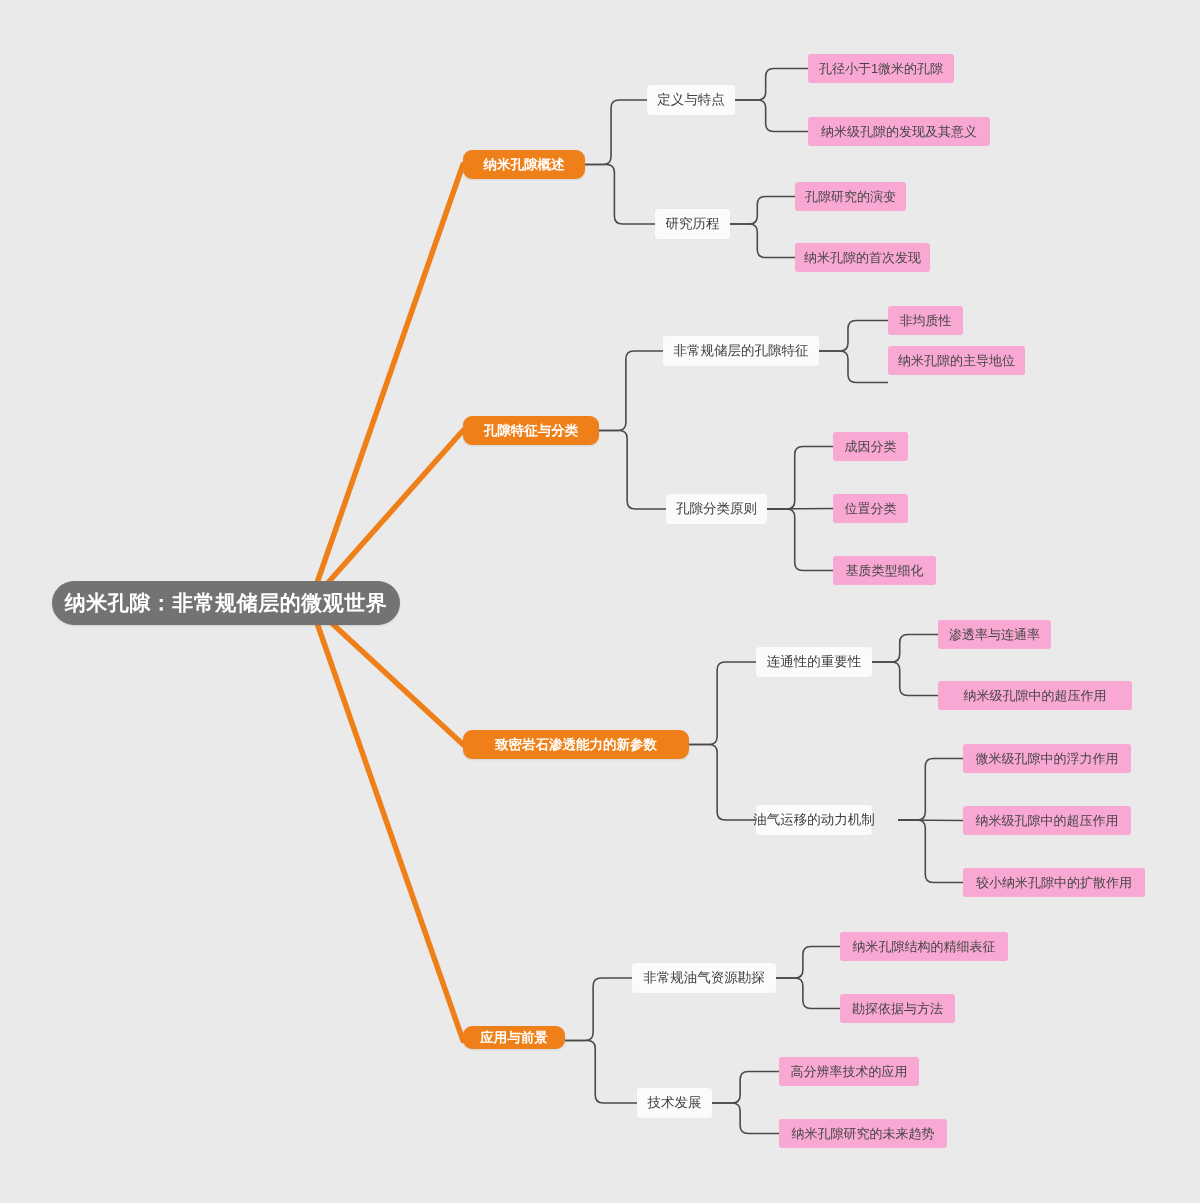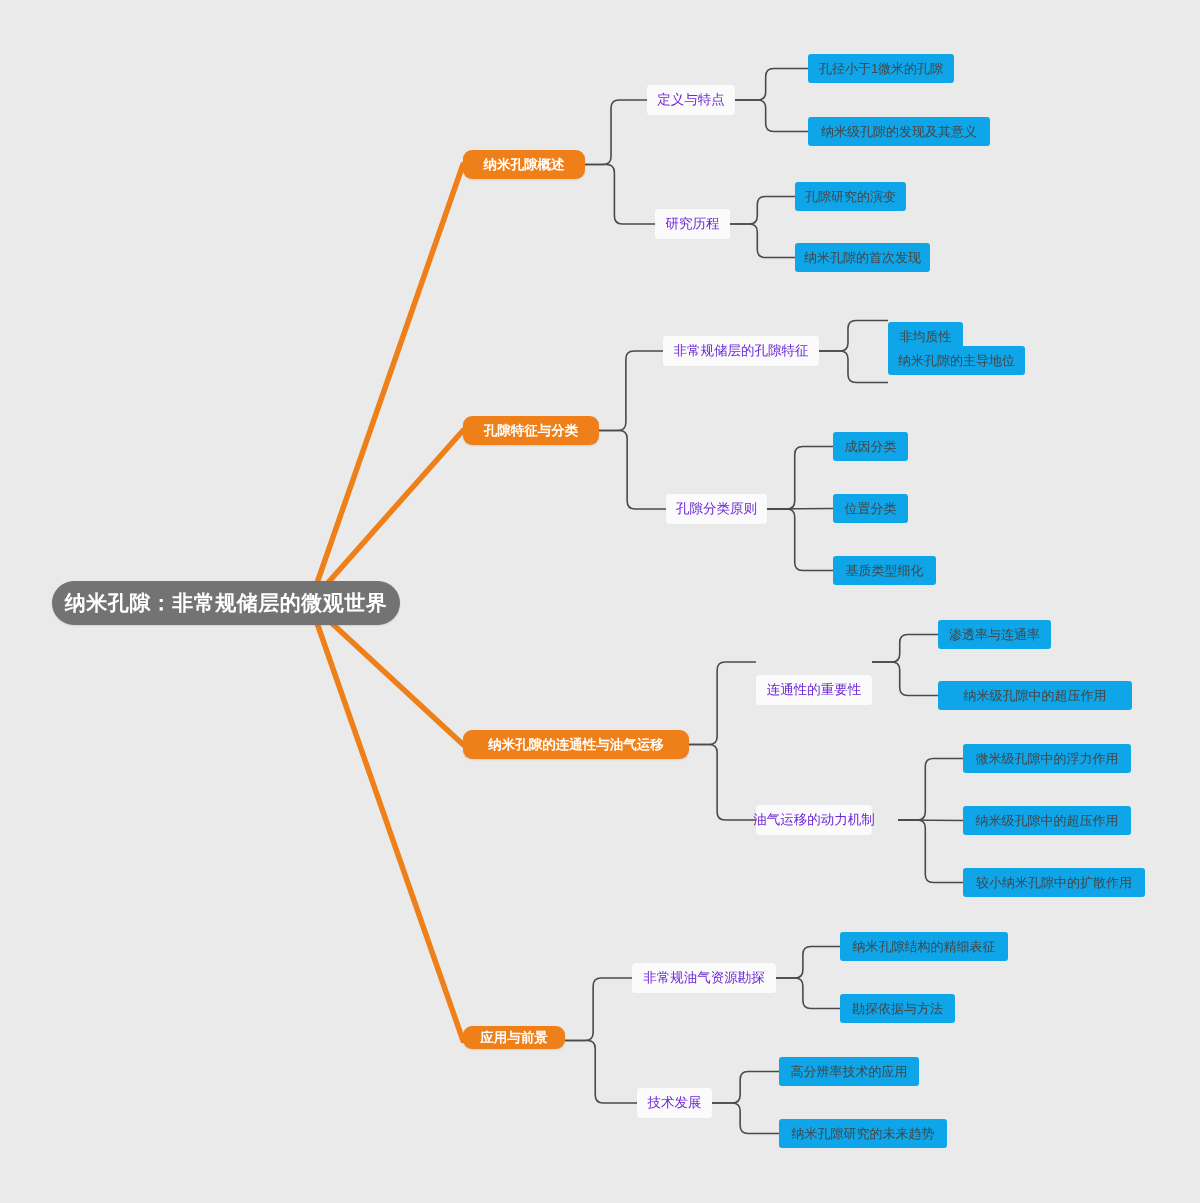--- a/index.html
+++ b/index.html
@@ -51,30 +51,30 @@
     color: #ffffff;
     border-radius: 9px;
     font-size: 13.5px;
     font-weight: 700;
     height: 29px;
     padding: 0 14px;
     box-shadow: 0 1px 2px rgba(0,0,0,0.10);
   }
   .node-sub {
     background: #fbfbfb;
-    color: #6d28d9;
+    color: #404040;
     border-radius: 3px;
     font-size: 13.5px;
     font-weight: 400;
     height: 30px;
     padding: 0 12px;
     box-shadow: 0 0 1px rgba(0,0,0,0.05);
   }
   .node-leaf {
-    background: #0ea5e9;
+    background: #f9a8d4;
     color: #454545;
     border-radius: 3px;
     font-size: 13px;
     font-weight: 400;
     height: 29px;
     padding: 0 12px;
     box-shadow: 0 0 1px rgba(0,0,0,0.05);
   }
 </style>
 </head>
@@ -117,28 +117,28 @@
       <div class="node node-root" style="left: 52px; top: 581px; width: 348px; height: 44px;">纳米孔隙：非常规储层的微观世界</div>
       <div class="node node-branch" style="left: 463px; top: 150px; width: 122px; height: 29px;">纳米孔隙概述</div>
       <div class="node node-sub" style="left: 647px; top: 85px; width: 88px; height: 30px;">定义与特点</div>
       <div class="node node-leaf" style="left: 808px; top: 54px; width: 146px; height: 29px;">孔径小于1微米的孔隙</div>
       <div class="node node-leaf" style="left: 808px; top: 117px; width: 182px; height: 29px;">纳米级孔隙的发现及其意义</div>
       <div class="node node-sub" style="left: 655px; top: 209px; width: 75px; height: 30px;">研究历程</div>
       <div class="node node-leaf" style="left: 795px; top: 182px; width: 111px; height: 29px;">孔隙研究的演变</div>
       <div class="node node-leaf" style="left: 795px; top: 243px; width: 135px; height: 29px;">纳米孔隙的首次发现</div>
       <div class="node node-branch" style="left: 463px; top: 416px; width: 136px; height: 29px;">孔隙特征与分类</div>
       <div class="node node-sub" style="left: 663px; top: 336px; width: 156px; height: 30px;">非常规储层的孔隙特征</div>
-      <div class="node node-leaf" style="left: 888px; top: 306px; width: 75px; height: 29px; margin-top: 16px;">非均质性</div>
+      <div class="node node-leaf" style="left: 888px; top: 306px; width: 75px; height: 29px;">非均质性</div>
       <div class="node node-leaf" style="left: 888px; top: 346px; width: 137px; height: 29px;">纳米孔隙的主导地位</div>
       <div class="node node-sub" style="left: 666px; top: 494px; width: 101px; height: 30px;">孔隙分类原则</div>
       <div class="node node-leaf" style="left: 833px; top: 432px; width: 75px; height: 29px;">成因分类</div>
       <div class="node node-leaf" style="left: 833px; top: 494px; width: 75px; height: 29px;">位置分类</div>
       <div class="node node-leaf" style="left: 833px; top: 556px; width: 103px; height: 29px;">基质类型细化</div>
-      <div class="node node-branch" style="left: 463px; top: 730px; width: 226px; height: 29px;">纳米孔隙的连通性与油气运移</div>
-      <div class="node node-sub" style="left: 756px; top: 647px; width: 116px; height: 30px; margin-top: 28px;">连通性的重要性</div>
+      <div class="node node-branch" style="left: 463px; top: 730px; width: 226px; height: 29px;">致密岩石渗透能力的新参数</div>
+      <div class="node node-sub" style="left: 756px; top: 647px; width: 116px; height: 30px;">连通性的重要性</div>
       <div class="node node-leaf" style="left: 938px; top: 620px; width: 113px; height: 29px;">渗透率与连通率</div>
       <div class="node node-leaf" style="left: 938px; top: 681px; width: 194px; height: 29px;">纳米级孔隙中的超压作用</div>
       <div class="node node-sub" style="left: 756px; top: 805px; width: 116px; height: 30px;">油气运移的动力机制</div>
       <div class="node node-leaf" style="left: 963px; top: 744px; width: 168px; height: 29px;">微米级孔隙中的浮力作用</div>
       <div class="node node-leaf" style="left: 963px; top: 806px; width: 168px; height: 29px;">纳米级孔隙中的超压作用</div>
       <div class="node node-leaf" style="left: 963px; top: 868px; width: 182px; height: 29px;">较小纳米孔隙中的扩散作用</div>
       <div class="node node-branch" style="left: 463px; top: 1026px; width: 102px; height: 23px;">应用与前景</div>
       <div class="node node-sub" style="left: 632px; top: 963px; width: 144px; height: 30px;">非常规油气资源勘探</div>
       <div class="node node-leaf" style="left: 840px; top: 932px; width: 168px; height: 29px;">纳米孔隙结构的精细表征</div>
       <div class="node node-leaf" style="left: 840px; top: 994px; width: 115px; height: 29px;">勘探依据与方法</div>

